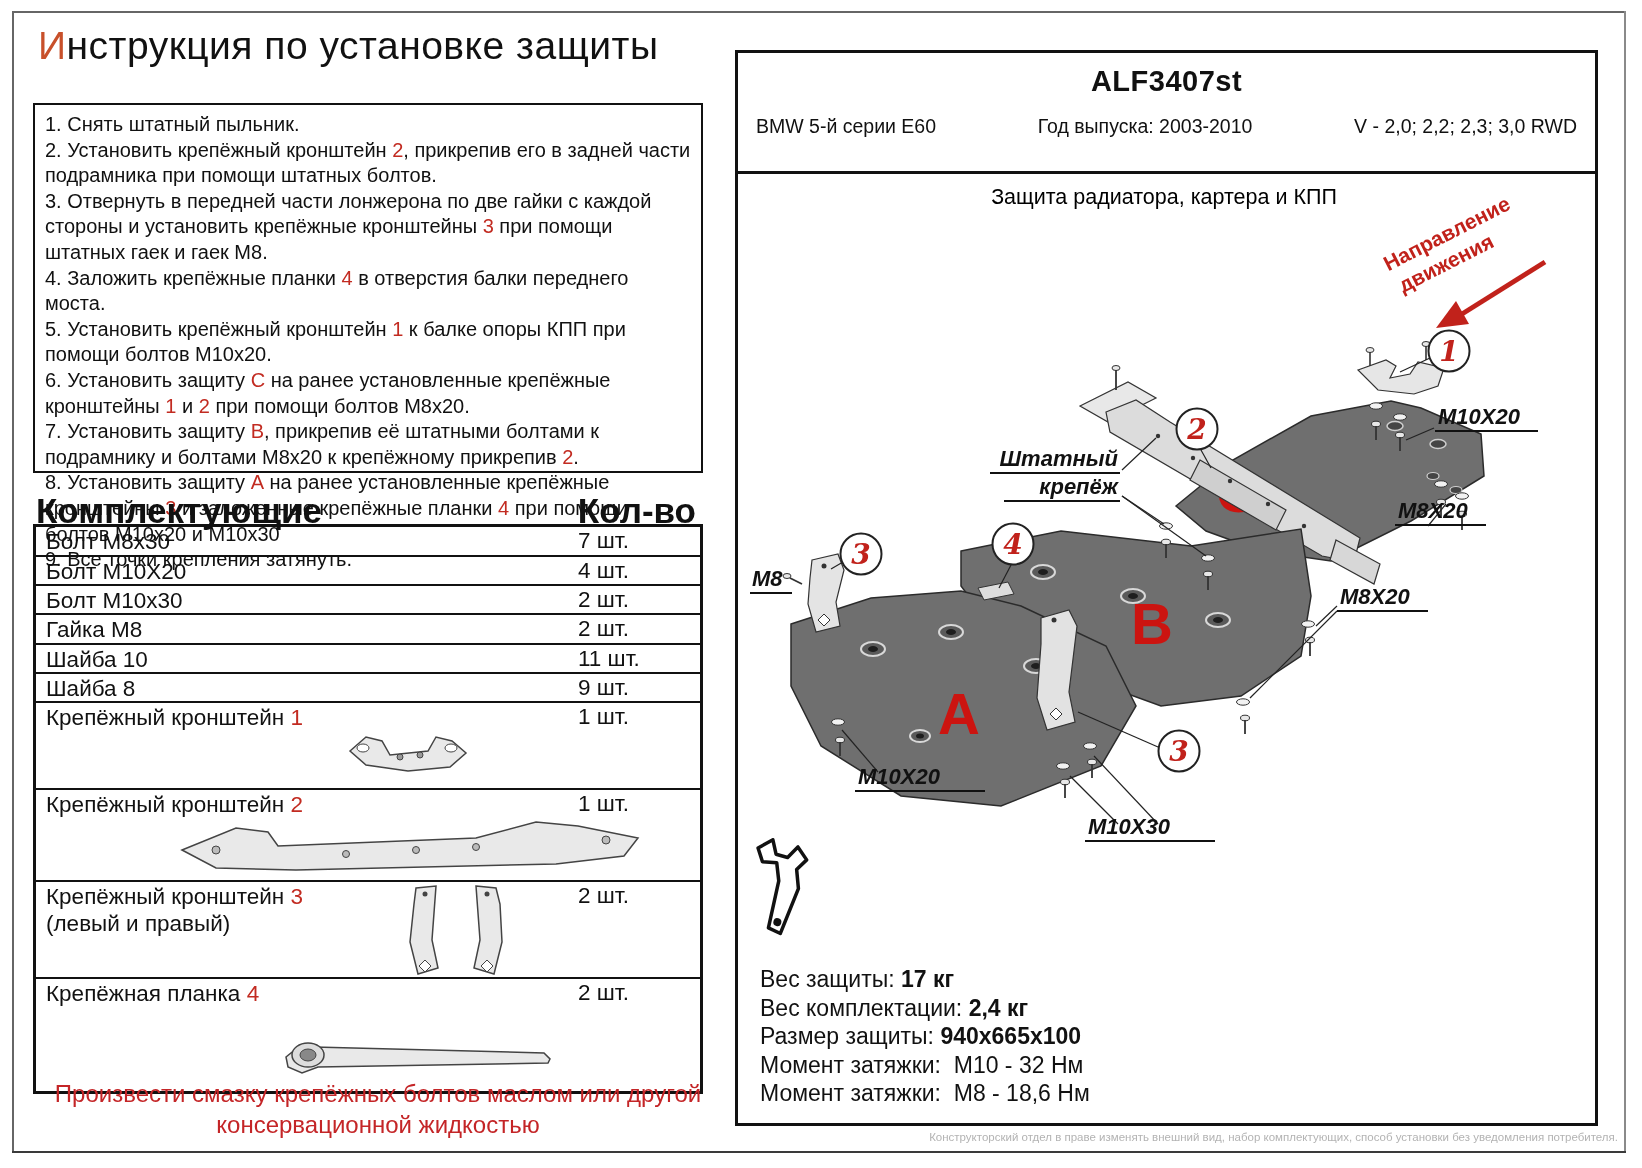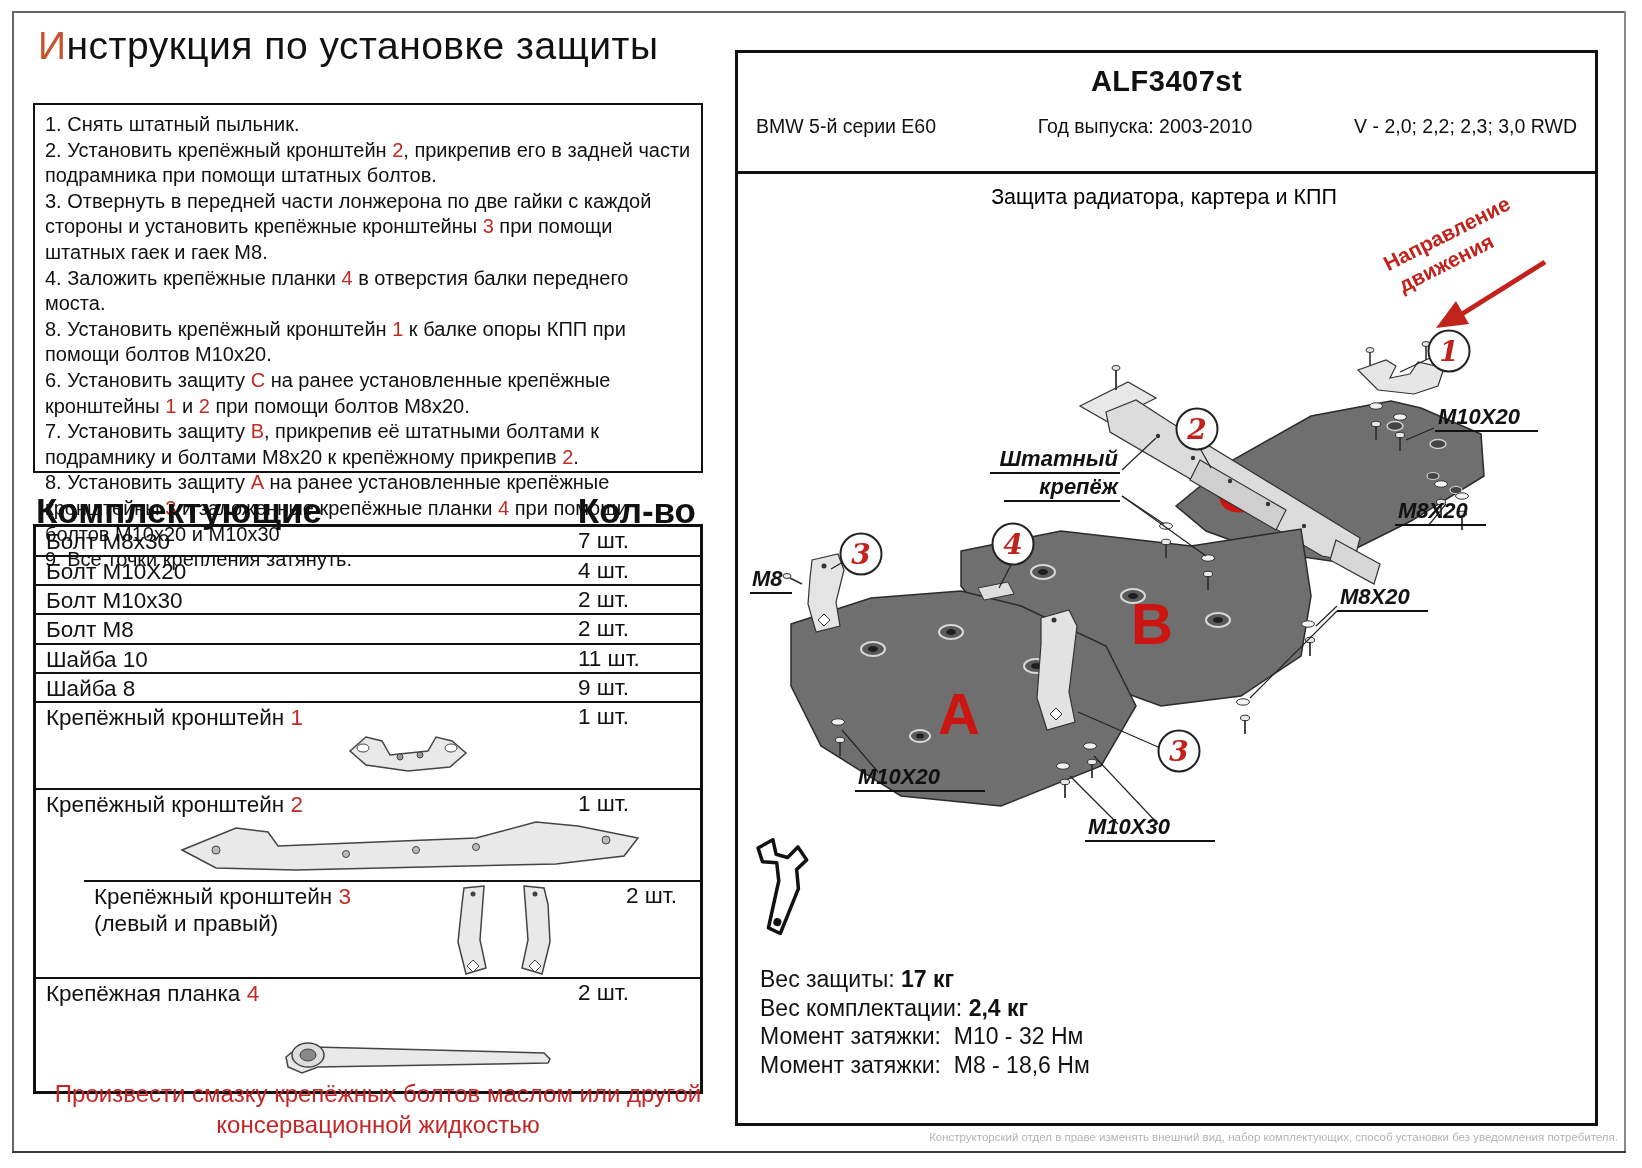--- a/index.html
+++ b/index.html
@@ -58,21 +58,21 @@
   <div class="frame-right"></div>
   <div class="frame-bottom"></div>
 
   <div class="main-title"><span class="tfirst">И</span><span>нструкция по установке защиты</span></div>
 
   <div class="steps-box">
       <div class="step"><span>1. Снять штатный пыльник.</span></div>
       <div class="step"><span>2. Установить крепёжный кронштейн </span><span class="red">2</span><span>, прикрепив его в задней части подрамника при помощи штатных болтов.</span></div>
       <div class="step"><span>3. Отвернуть в передней части лонжерона по две гайки с каждой стороны и установить крепёжные кронштейны </span><span class="red">3</span><span> при помощи штатных гаек и гаек М8.</span></div>
       <div class="step"><span>4. Заложить крепёжные планки </span><span class="red">4</span><span> в отверстия балки переднего моста.</span></div>
-      <div class="step"><span>8. Установить крепёжный кронштейн </span><span class="red">1</span><span> к балке опоры КПП при помощи болтов М10х20.</span></div>
+      <div class="step"><span>5. Установить крепёжный кронштейн </span><span class="red">1</span><span> к балке опоры КПП при помощи болтов М10х20.</span></div>
       <div class="step"><span>6. Установить защиту </span><span class="red">С</span><span> на ранее установленные крепёжные кронштейны </span><span class="red">1</span><span> и </span><span class="red">2</span><span> при помощи болтов М8х20.</span></div>
       <div class="step"><span>7. Установить защиту </span><span class="red">В</span><span>, прикрепив её штатными болтами к подрамнику и болтами М8х20 к крепёжному прикрепив </span><span class="red">2</span><span>.</span></div>
       <div class="step"><span>8. Установить защиту </span><span class="red">А</span><span> на ранее установленные крепёжные кронштейны </span><span class="red">3</span><span> и заложенные крепёжные планки </span><span class="red">4</span><span> при помощи болтов М10х20 и М10х30</span></div>
       <div class="step"><span>9. Все точки крепления затянуть.</span></div>
     </div>
 
   <div class="comp-header">
     <span>Комплектующие</span>
     <span>Кол-во</span>
   </div>
@@ -84,21 +84,21 @@
       </div>
       <div class="crow" style="height: 27px;">
         <div class="cname"><span>Болт М10Х20</span></div>
         <div class="cqty">4 шт.</div>
       </div>
       <div class="crow" style="height: 27px;">
         <div class="cname"><span>Болт М10х30</span></div>
         <div class="cqty">2 шт.</div>
       </div>
       <div class="crow" style="height: 28px;">
-        <div class="cname"><span>Болт М8</span></div>
+        <div class="cname"><span>Гайка М8</span></div>
         <div class="cqty">2 шт.</div>
       </div>
       <div class="crow" style="height: 27px;">
         <div class="cname"><span>Шайба 10</span></div>
         <div class="cqty">11 шт.</div>
       </div>
       <div class="crow" style="height: 27px; padding-left: 36px;">
         <div class="cname"><span>Шайба 8</span></div>
         <div class="cqty">9 шт.</div>
       </div>
@@ -119,21 +119,21 @@
         <svg viewBox="0 0 470 62" class="partimg" style="left:140px;top:26px;width:470px;height:62px">
     <polygon points="6,34 60,12 92,16 102,30 300,22 360,6 402,10 462,22 448,40 380,48 120,54 40,52" fill="#e9e9e9" stroke="#444" stroke-width="1.5"></polygon>
     <circle cx="40" cy="34" r="4" fill="#bbb" stroke="#444"></circle>
     <circle cx="170,38" r="0"></circle>
           <circle cx="170" cy="38" r="3.5" fill="#bbb" stroke="#444"></circle>
     <circle cx="240" cy="34" r="3.5" fill="#bbb" stroke="#444"></circle>
     <circle cx="300" cy="31" r="3.5" fill="#bbb" stroke="#444"></circle>
     <circle cx="430" cy="24" r="4" fill="#bbb" stroke="#444"></circle>
   </svg>
       </div>
-      <div class="crow" style="height: 95px; margin-left: 48px;">
+      <div class="crow" style="height: 95px;">
         <div class="cname"><span>Крепёжный кронштейн  </span><span class="red">3</span><div>(левый и правый)</div></div>
         <div class="cqty">2 шт.</div>
         <svg viewBox="0 0 130 92" class="partimg" style="left:356px;top:2px;width:130px;height:92px">
     <polygon points="24,4 44,2 40,56 46,84 26,90 18,58 22,20" fill="#e9e9e9" stroke="#444" stroke-width="1.5"></polygon>
     <circle cx="33" cy="10" r="2.5" fill="#444"></circle>
     <polygon points="33,76 39,82 33,88 27,82" fill="#fff" stroke="#444"></polygon>
     <polygon points="84,2 104,4 108,20 110,58 102,90 82,84 88,56" fill="#e9e9e9" stroke="#444" stroke-width="1.5"></polygon>
     <circle cx="95" cy="10" r="2.5" fill="#444"></circle>
     <polygon points="95,76 101,82 95,88 89,82" fill="#fff" stroke="#444"></polygon>
   </svg>
@@ -355,19 +355,20 @@
 
       <g transform="translate(22,660) rotate(16)">
         <path d="M14 2 L2 14 L10 26 L24 23 L31 40 L34 88 L47 90 L52 42 L45 24 L52 12 L40 2 L33 15 L21 15 Z" fill="#fff" stroke="#111" stroke-width="3.5" stroke-linejoin="round"></path>
         <circle cx="41" cy="80" r="4" fill="#111"></circle>
       </g>
     </svg>
 
     <div class="specs">
       <div><span>Вес защиты:</span> <span class="b">17 кг</span></div>
       <div><span>Вес комплектации:</span> <span class="b">2,4 кг</span></div>
+      <div><span>Размер защиты:</span> <span class="b">940х665х100</span></div>
       <div><span>Момент затяжки:</span>&nbsp; <span>М10 - 32 Нм</span></div>
       <div><span>Момент затяжки:</span>&nbsp; <span>М8 - 18,6 Нм</span></div>
     </div>
   </div>
 
   <div class="footnote">Конструкторский отдел в праве изменять внешний вид, набор комплектующих, способ установки без уведомления потребителя.</div>
 </div>
 
 </body></html>

